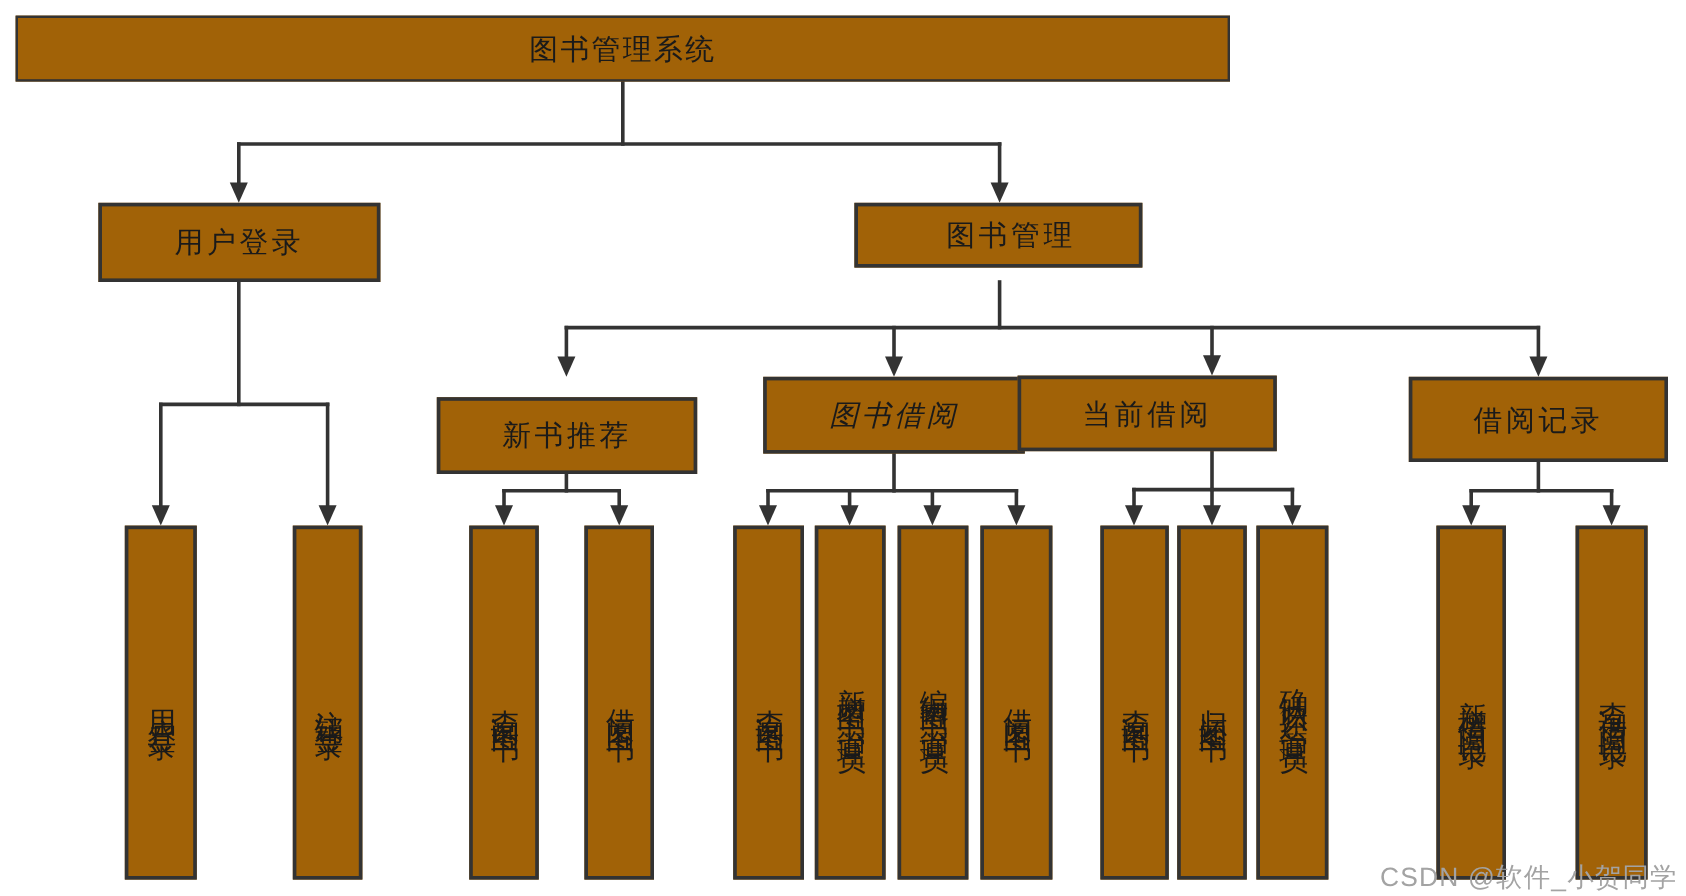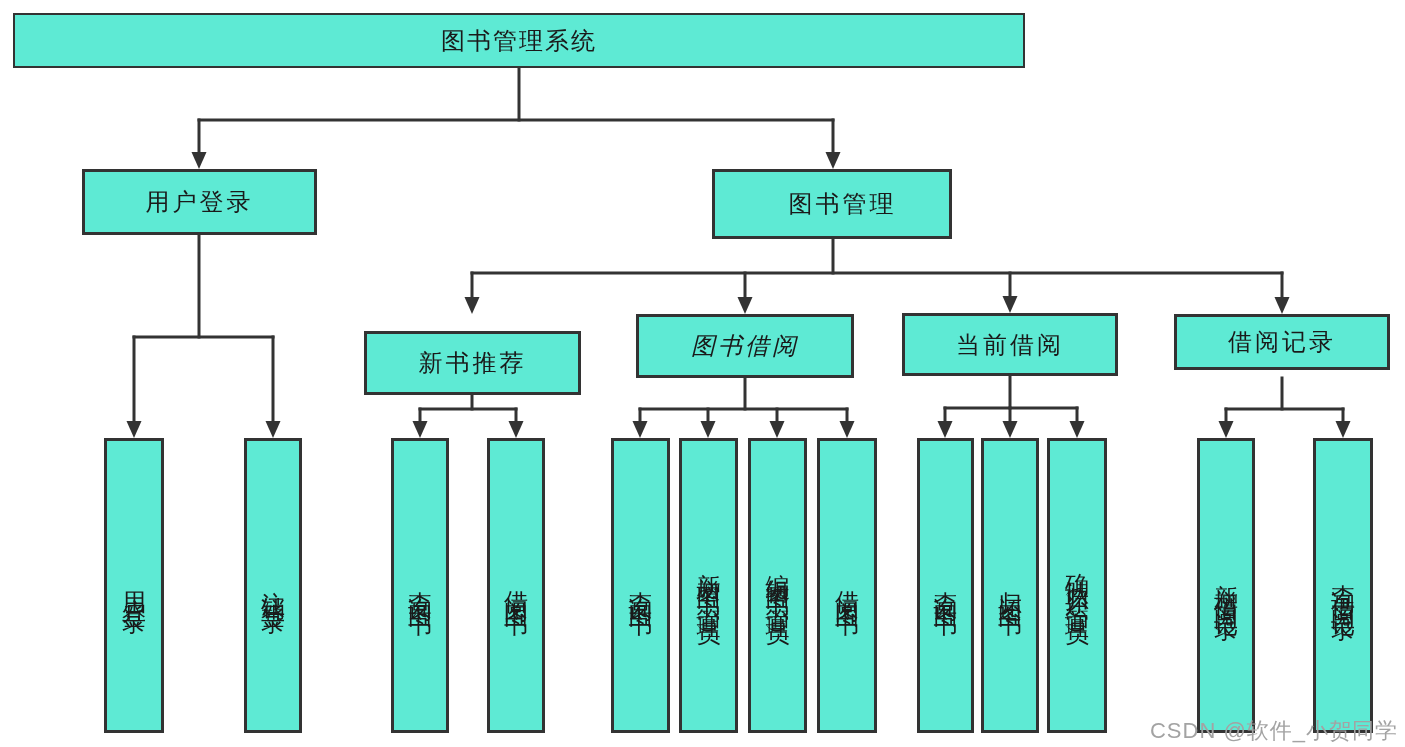--- a/index.html
+++ b/index.html
@@ -10,21 +10,21 @@
   .stage{
     position:relative;
     width:1405px;height:747px;
     background:#ffffff;
     overflow:hidden;
   }
   .stage svg{position:absolute;left:0;top:0;z-index:1;}
   .node{
     position:absolute;
     box-sizing:border-box;
-    background:#5eead4;
+    background:#a16207;
     border:3px solid #333333;
     color:#1a1a1a;
     display:flex;align-items:center;justify-content:center;
     z-index:2;
   }
   .node.hbox{
     font-size:24px;
     letter-spacing:3px;
     white-space:nowrap;
   }
@@ -102,26 +102,26 @@
       <polygon points="1069.5,421 1084.5,421 1077,438" fill="#333333"></polygon>
       <line x1="1226" y1="409" x2="1226" y2="424" stroke="#333333" stroke-width="3" stroke-linecap="square"></line>
       <polygon points="1218.5,421 1233.5,421 1226,438" fill="#333333"></polygon>
       <line x1="1343" y1="409" x2="1343" y2="424" stroke="#333333" stroke-width="3" stroke-linecap="square"></line>
       <polygon points="1335.5,421 1350.5,421 1343,438" fill="#333333"></polygon>
     </svg>
 
   <div class="node hbox root" style="left:13px;top:13px;width:1012px;height:55px;">图书管理系统</div>
 
   <div class="node hbox" style="left:82px;top:169px;width:235px;height:66px;">用户登录</div>
-  <div class="node hbox" style="left:712px;top:169px;width:240px;height:70px;padding-left:21px;">图书管理</div>
+  <div class="node hbox" style="left:712px;top:169px;width:240px;height:54px;padding-left:21px;">图书管理</div>
 
   <div class="node hbox" style="left:364px;top:314px;width:217px;height:64px;margin-top:17px;">新书推荐</div>
   <div class="node hbox" style="left:636px;top:314px;width:218px;height:64px;font-style:italic;">图书借阅</div>
-  <div class="node hbox" style="left:902px;top:313px;width:216px;height:63px;">当前借阅</div>
-  <div class="node hbox" style="left:1174px;top:314px;width:216px;height:56px;">借阅记录</div>
+  <div class="node hbox" style="left:848px;top:313px;width:216px;height:63px;">当前借阅</div>
+  <div class="node hbox" style="left:1174px;top:314px;width:216px;height:71px;">借阅记录</div>
 
   <div class="node leaf" style="left:104px;width:60px;">用户登录</div>
   <div class="node leaf" style="left:244px;width:58px;">注销登录</div>
   <div class="node leaf" style="left:391px;width:58px;">查询图书</div>
   <div class="node leaf" style="left:487px;width:58px;">借阅图书</div>
   <div class="node leaf" style="left:611px;width:59px;">查询图书</div>
   <div class="node leaf" style="left:679px;width:59px;">新增图书（管理员）</div>
   <div class="node leaf" style="left:748px;width:59px;">编辑图书（管理员）</div>
   <div class="node leaf" style="left:817px;width:60px;">借阅图书</div>
   <div class="node leaf" style="left:917px;width:57px;">查询图书</div>

